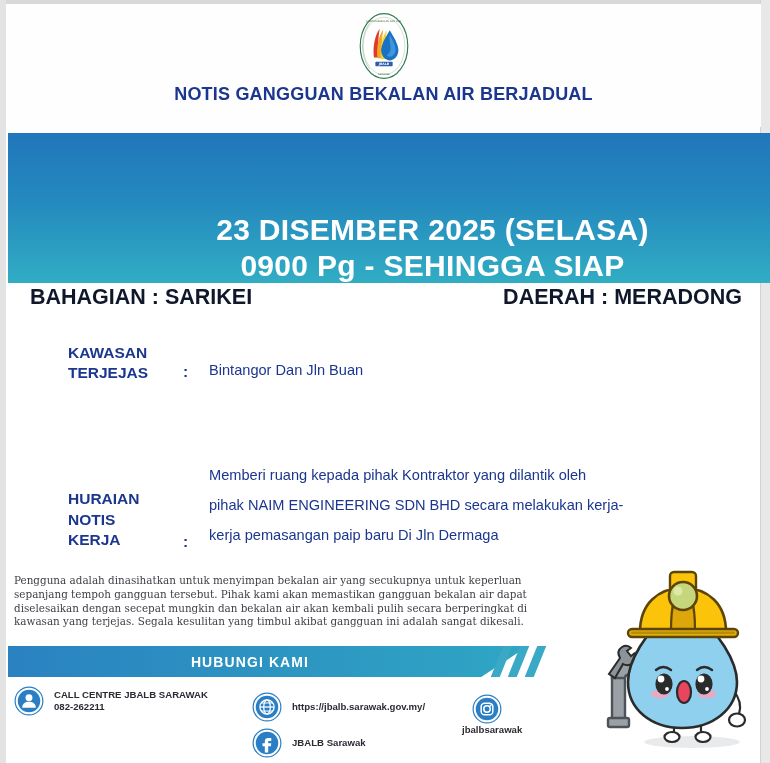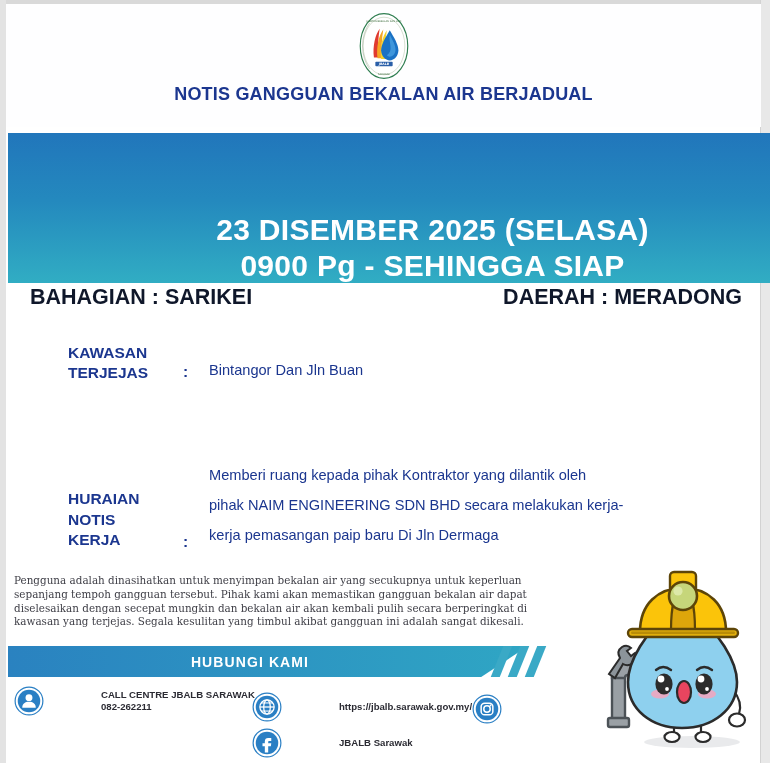--- a/index.html
+++ b/index.html
@@ -175,21 +175,20 @@
   }
   #slash1 { left: 489px; }
   #slash2 { left: 506px; }
   #slash3 { left: 523px; }
 
   
   .contact-item {
     position: absolute;
     display: flex;
     align-items: center;
-    gap: 47px;
   }
   .c-icon { width: 30px; height: 30px; flex: 0 0 30px; }
   .c-text {
     margin-left: 10px;
     color: #2b2b33;
     font-size: 9.6px;
     font-weight: bold;
     line-height: 1.3;
     white-space: nowrap;
   }

